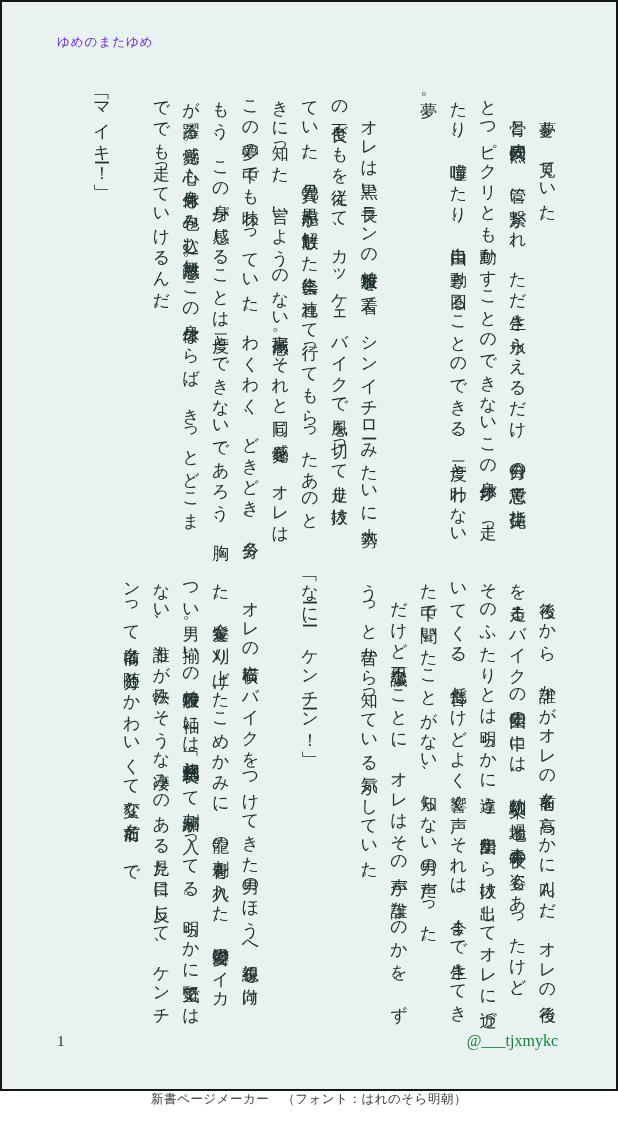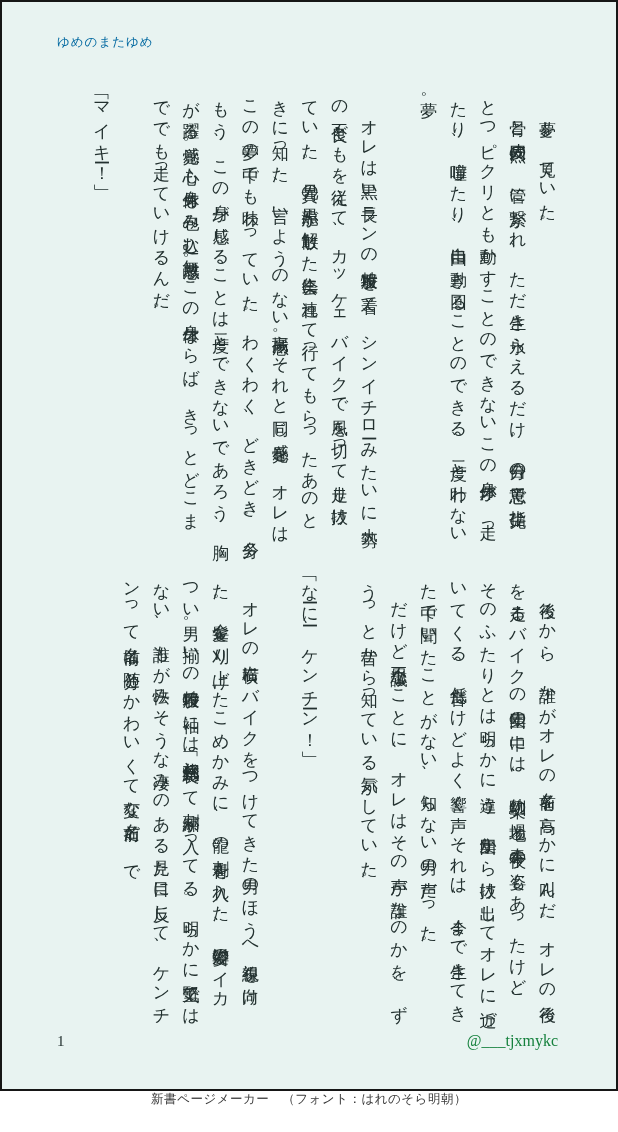--- a/index.html
+++ b/index.html
@@ -26,21 +26,21 @@
     height: 1091px;
     background: #e8f3f1;
     border: 2px solid #161616;
   }
   .page-title {
     position: absolute;
     left: 55px;
     top: 32px;
     font-size: 12.5px;
     letter-spacing: 1px;
-    color: #0369a1;
+    color: #6d28d9;
   }
   .vtext {
     position: absolute;
     right: 54px;
     writing-mode: vertical-rl;
     text-orientation: mixed;
     white-space: pre-line;
     font-size: 17px;
     letter-spacing: 1.6px;
     line-height: 29.7px;

